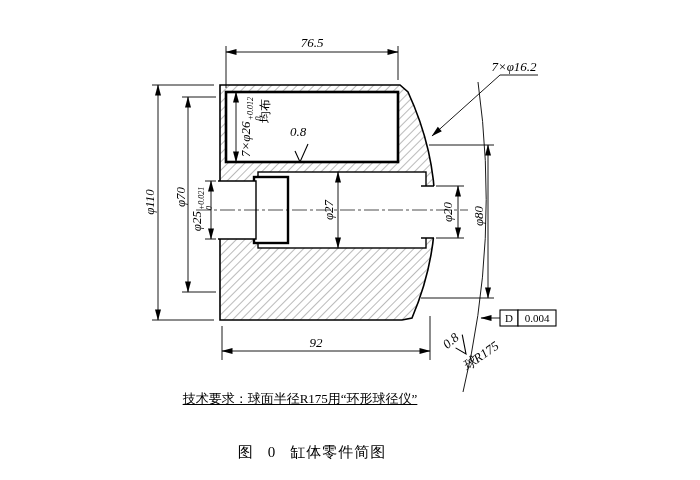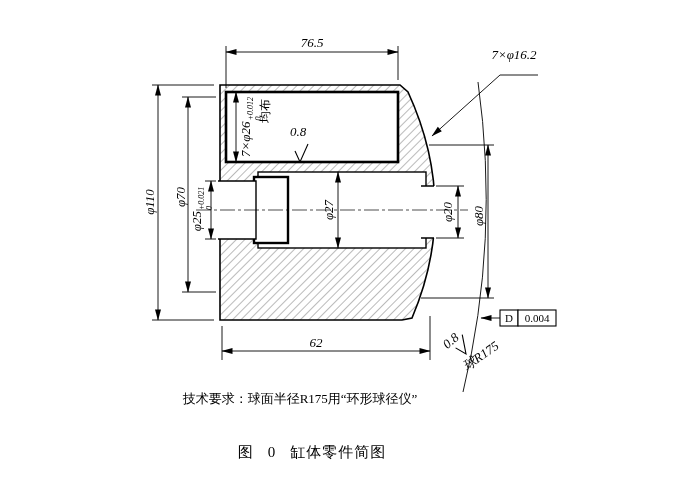--- a/index.html
+++ b/index.html
@@ -8,21 +8,21 @@
   svg{position:absolute;left:0;top:0;}
   .lbl{position:absolute;transform:translate(-50%,-50%);white-space:nowrap;
        font:13px "Liberation Serif","DejaVu Serif",serif;color:#000;}
   .v{transform:translate(-50%,-50%) rotate(-90deg);}
   .dim{font-style:italic;}
   .cn{font-style:normal;}
   .tol{display:inline-flex;flex-direction:column;justify-content:center;
        font-size:8px;line-height:1.05;font-style:italic;vertical-align:-3px;margin-left:1px;text-align:left;}
   .gdt{font-style:normal;font-size:11px;}
   .title{font-size:15px;letter-spacing:1px;text-align:right;}
-  .tech{font-size:13px;}
+  .tech{font-size:13px;text-decoration:underline;}
   .num-gap{margin:0 14px;}
 </style>
 </head>
 <body>
 
 <div class="canvas">
 
   <svg width="700" height="480" viewBox="0 0 700 480">
     <defs>
       <pattern id="hatch" patternUnits="userSpaceOnUse" width="6" height="6" patternTransform="rotate(45)">
@@ -89,21 +89,21 @@
     </g>
 
     <path d="M295,151 L300,162 L308,144" fill="none" stroke="#000" stroke-width="1.1"></path>
     <g transform="translate(466,354) rotate(-35)">
       <path d="M-5,-11 L0,0 L8,-18" fill="none" stroke="#000" stroke-width="1.1"></path>
     </g>
   </svg>
 
   <div class="lbl dim" style="left:312px;top:43px">76.5</div>
 
-  <div class="lbl dim" style="left:514px;top:55px">7×φ16.2</div>
+  <div class="lbl dim" style="left:514px;top:67px">7×φ16.2</div>
 
   <div class="lbl v dim" style="left:150px;top:202px">φ110</div>
 
   <div class="lbl v dim" style="left:181px;top:197px">φ70</div>
 
   <div class="lbl v dim" style="left:251px;top:127px">
     <span>7×φ26</span><span class="tol">
         <span>+0.012</span>
         <span>0</span>
       </span>
@@ -118,21 +118,21 @@
   </div>
 
   <div class="lbl dim" style="left:298px;top:132px">0.8</div>
 
   <div class="lbl v dim" style="left:329px;top:210px">φ27</div>
 
   <div class="lbl v dim" style="left:448px;top:212px">φ20</div>
 
   <div class="lbl v dim" style="left:479px;top:216px">φ80</div>
 
-  <div class="lbl dim" style="left:316px;top:343px">62</div>
+  <div class="lbl dim" style="left:316px;top:343px">92</div>
 
   <div class="lbl gdt" style="left:509px;top:318px">D</div>
   <div class="lbl gdt" style="left:537px;top:318px">0.004</div>
 
   <div class="lbl dim" style="left:481px;top:356px;transform:translate(-50%,-50%) rotate(-35deg)">球R175</div>
 
   <div class="lbl dim" style="left:451px;top:341px;transform:translate(-50%,-50%) rotate(-40deg)">0.8</div>
 
   <div class="lbl cn tech" style="left:300px;top:399px">技术要求：球面半径R175用“环形球径仪”</div>
 

